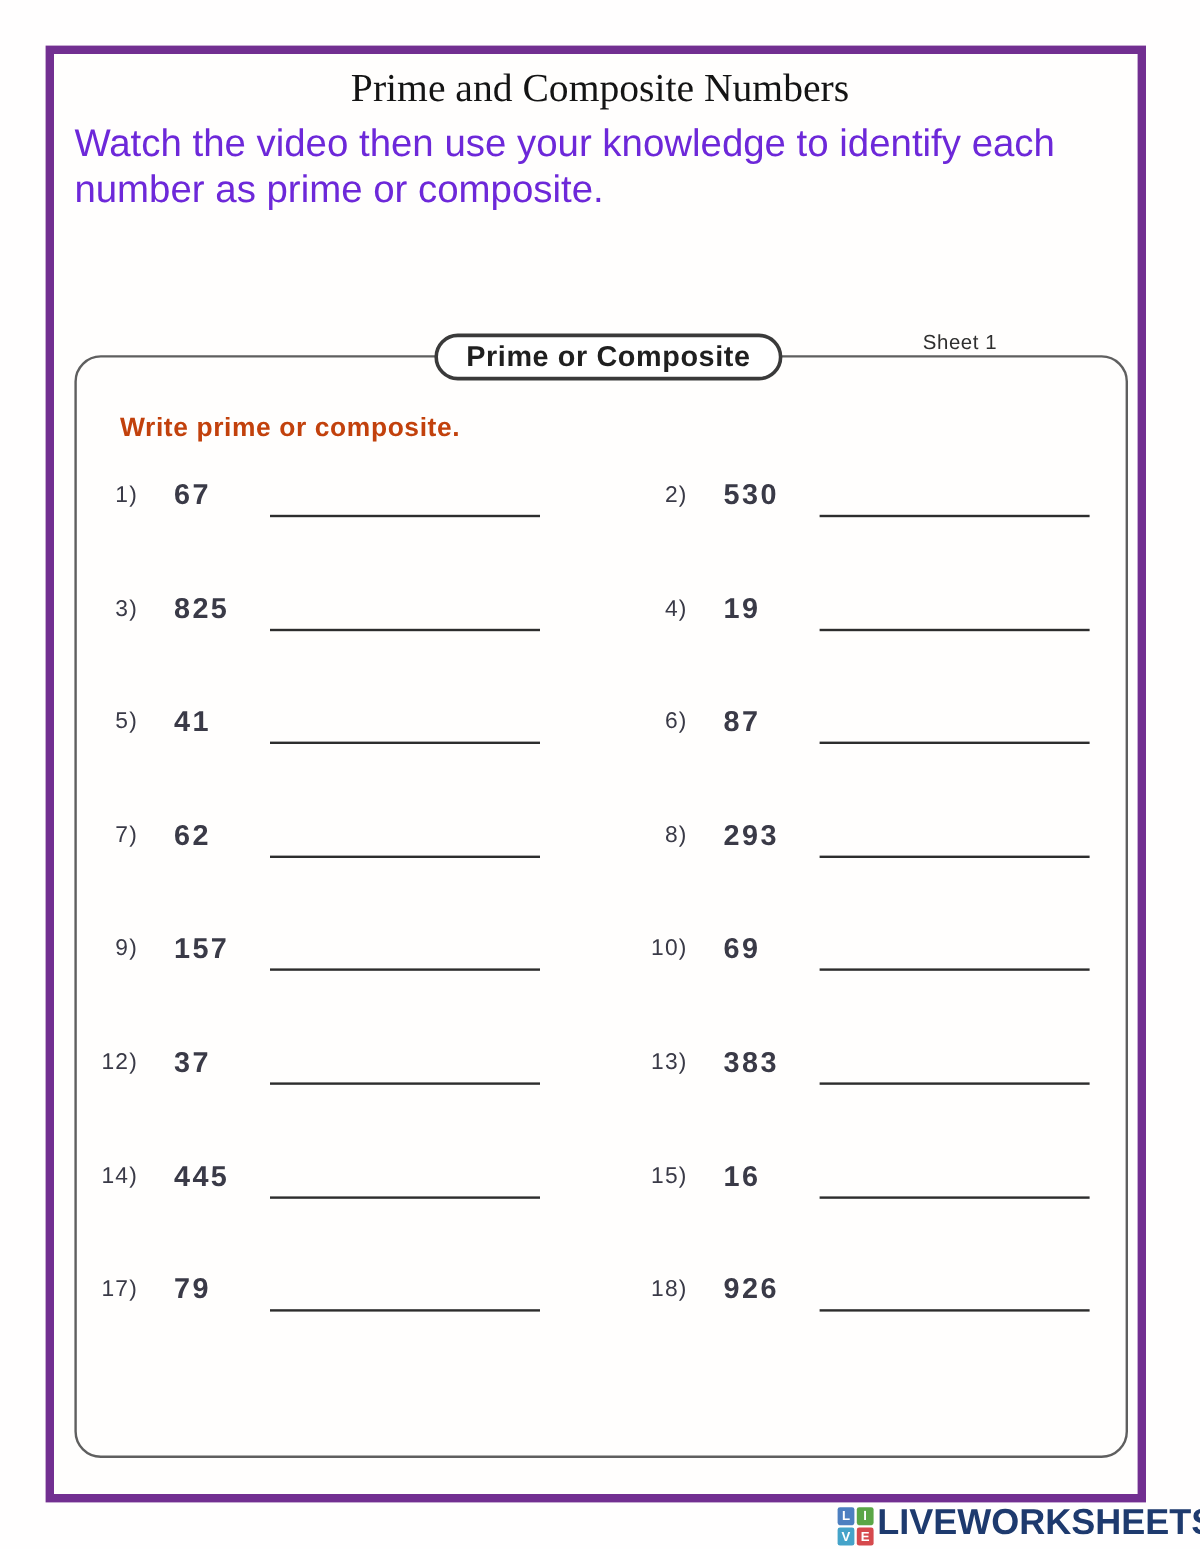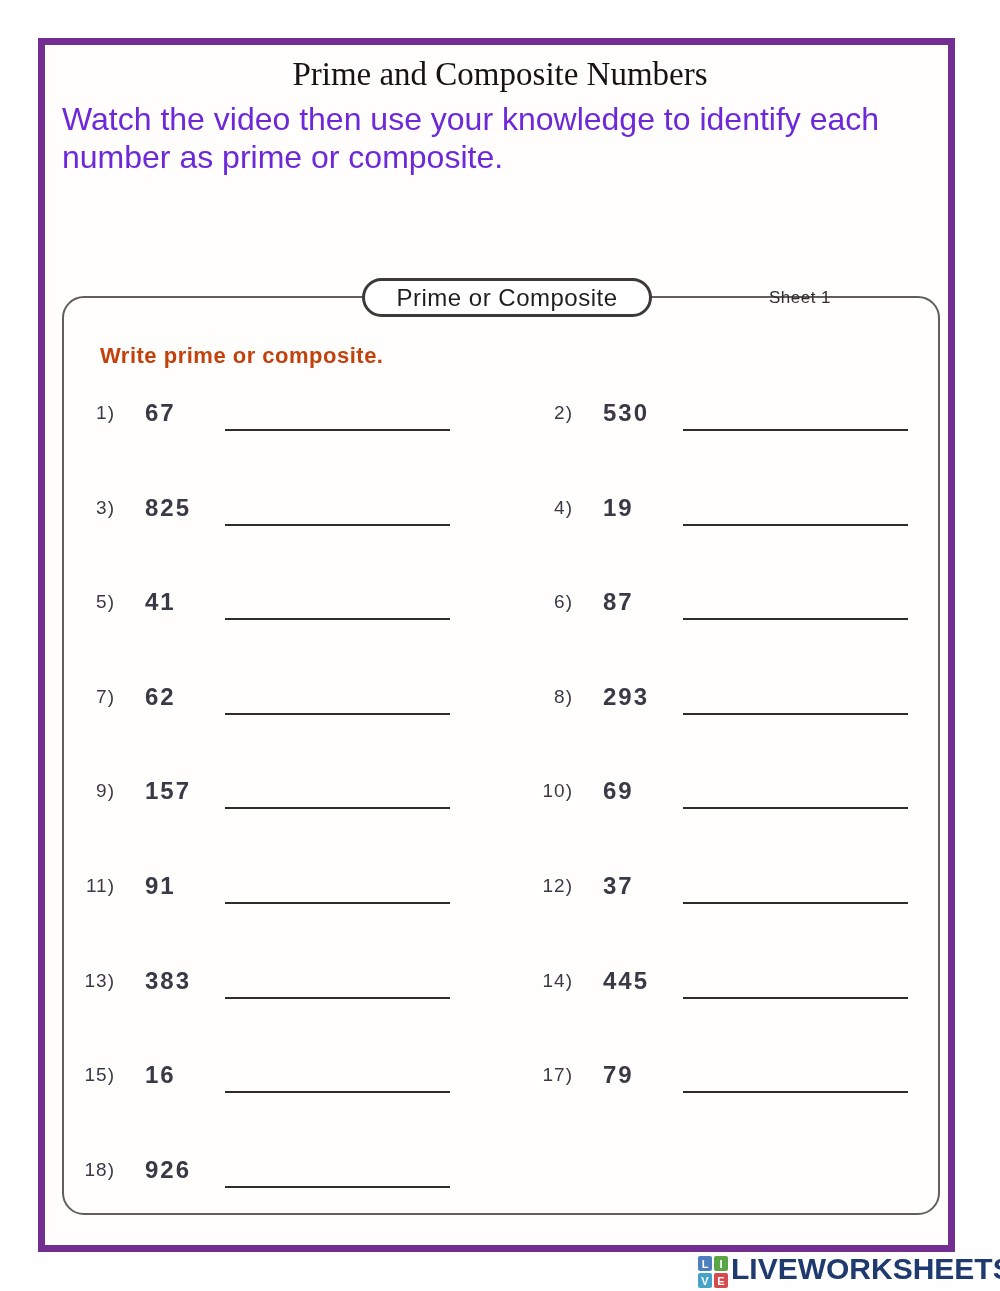--- a/index.html
+++ b/index.html
@@ -12,22 +12,22 @@
   .title{position:absolute;left:0;top:56px;width:1000px;text-align:center;
          font-family:"Liberation Serif",serif;font-size:33px;color:#141414;}
   .instructions{position:absolute;left:62px;top:100px;width:852px;
                 font-family:Liberation Sans, sans-serif;font-size:32px;line-height:38px;color:#6d28d9;}
   
   .wsbox{position:absolute;left:62px;top:296px;width:878px;height:919px;
          box-sizing:border-box;border:2px solid #5f5f5f;border-radius:22px;background:transparent;}
   .pill{position:absolute;left:362px;top:278px;width:290px;height:39px;
         box-sizing:border-box;border:3px solid #3a3a3a;border-radius:22px;background:#ffffff;
         display:flex;align-items:center;justify-content:center;z-index:2;
-        font-size:24px;font-weight:normal;color:#1f1f1f;letter-spacing:0.5px;}
-  .sheet-label{position:absolute;left:700px;top:288px;width:200px;text-align:center;
+        font-size:24px;font-weight:bold;color:#1f1f1f;letter-spacing:0.5px;}
+  .sheet-label{position:absolute;left:700px;top:276px;width:200px;text-align:center;
                font-size:17px;color:#2f2f2f;letter-spacing:0.5px;z-index:2;}
   .prompt{position:absolute;left:100px;top:343px;font-size:22px;font-weight:bold;
           color:#c2410c;letter-spacing:0.5px;}
   
   .problems{position:absolute;left:75px;top:383px;width:860px;
             display:grid;grid-template-columns:458px 402px;grid-auto-rows:94.6px;}
   .problem{display:flex;align-items:flex-start;padding-top:16px;}
   .qnum{flex:0 0 40px;text-align:right;font-size:19px;color:#3a3a47;letter-spacing:1px;
         line-height:28px;}
   .qval{flex:0 0 75px;margin-left:30px;font-size:24px;font-weight:600;color:#3a3a47;
@@ -114,25 +114,20 @@
       <span class="qval">157</span>
       <span class="qline"></span>
     </div>
 
     <div class="problem">
       <span class="qnum">10)</span>
       <span class="qval">69</span>
       <span class="qline"></span>
     </div>
 
-    <div class="problem">
-      <span class="qnum">11)</span>
-      <span class="qval">91</span>
-      <span class="qline"></span>
-    </div>
 
     <div class="problem">
       <span class="qnum">12)</span>
       <span class="qval">37</span>
       <span class="qline"></span>
     </div>
 
     <div class="problem">
       <span class="qnum">13)</span>
       <span class="qval">383</span>

